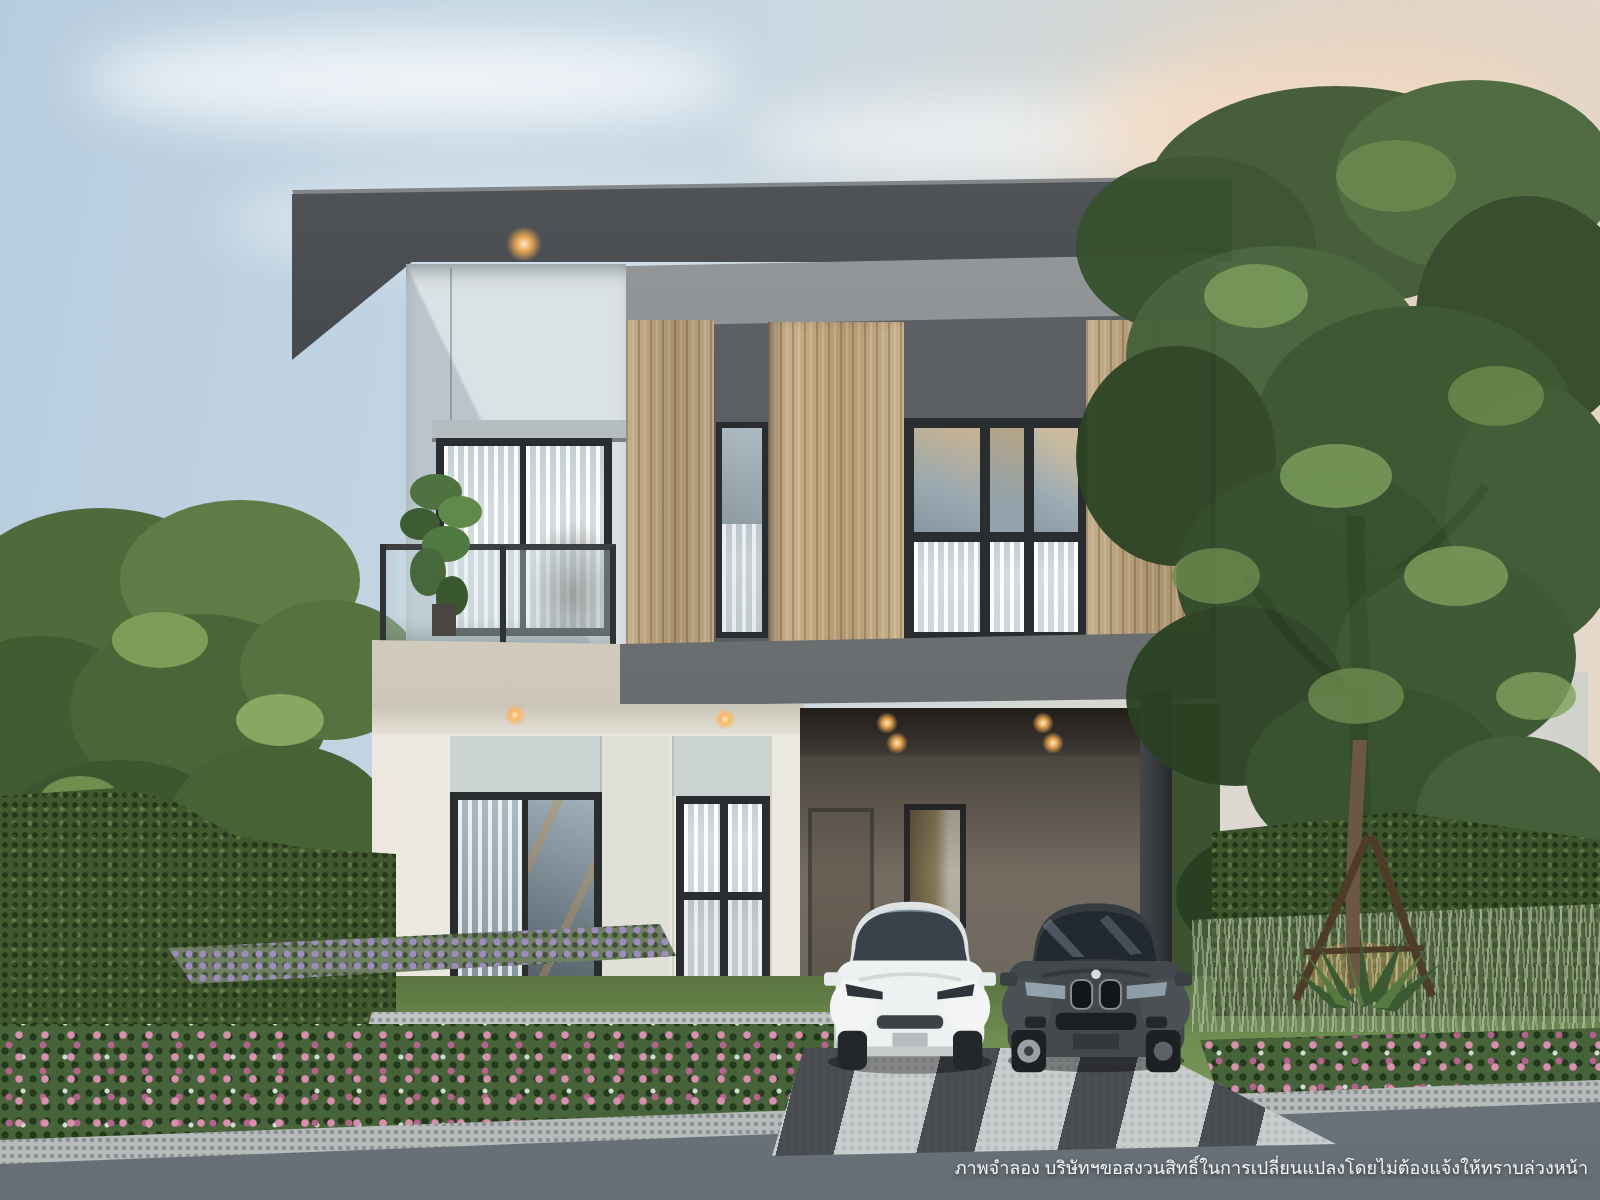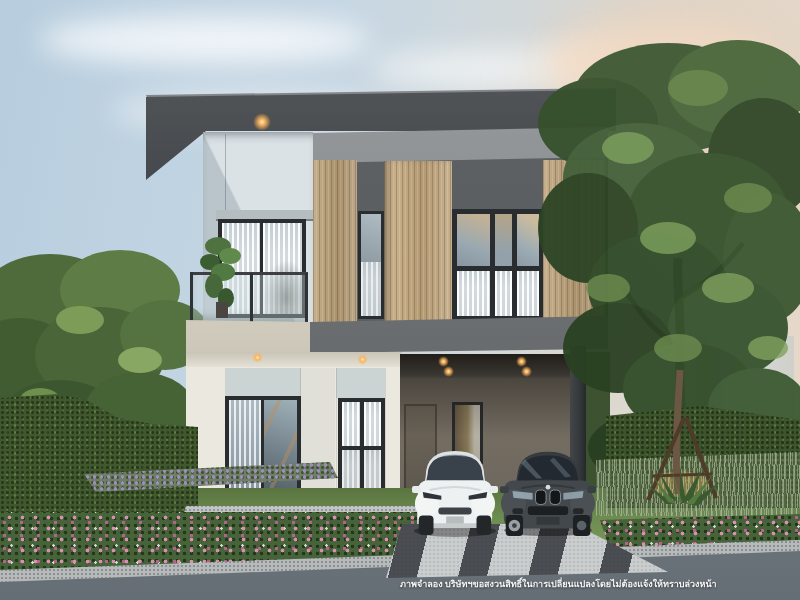--- a/index.html
+++ b/index.html
@@ -259,15 +259,15 @@
     <rect x="13" y="65" width="11" height="6" rx="2" fill="#24282b"></rect>
       <rect x="76" y="65" width="11" height="6" rx="2" fill="#24282b"></rect>
     <rect x="38" y="74" width="24" height="8" fill="#33383b"></rect>
     <rect x="6" y="72" width="18" height="22" rx="4" fill="#1d2124"></rect>
       <rect x="76" y="72" width="18" height="22" rx="4" fill="#1d2124"></rect>
     <circle cx="15" cy="83" r="6" fill="#9aa1a6"></circle>
       <circle cx="15" cy="83" r="2.5" fill="#3a3f43"></circle>
     <circle cx="85" cy="83" r="5" fill="#5c6268"></circle>
   </svg>
 
-  <div class="a txt" style="left:400px;top:577px;width:394px;text-align:left;font-weight:bold;">ภาพจำลอง บริษัทฯขอสงวนสิทธิ์ในการเปลี่ยนแปลงโดยไม่ต้องแจ้งให้ทราบล่วงหน้า</div>
+  <div class="a txt" style="left:400px;top:577px;width:394px;text-align:right;">ภาพจำลอง บริษัทฯขอสงวนสิทธิ์ในการเปลี่ยนแปลงโดยไม่ต้องแจ้งให้ทราบล่วงหน้า</div>
 
 </div>
 
 </body></html>

